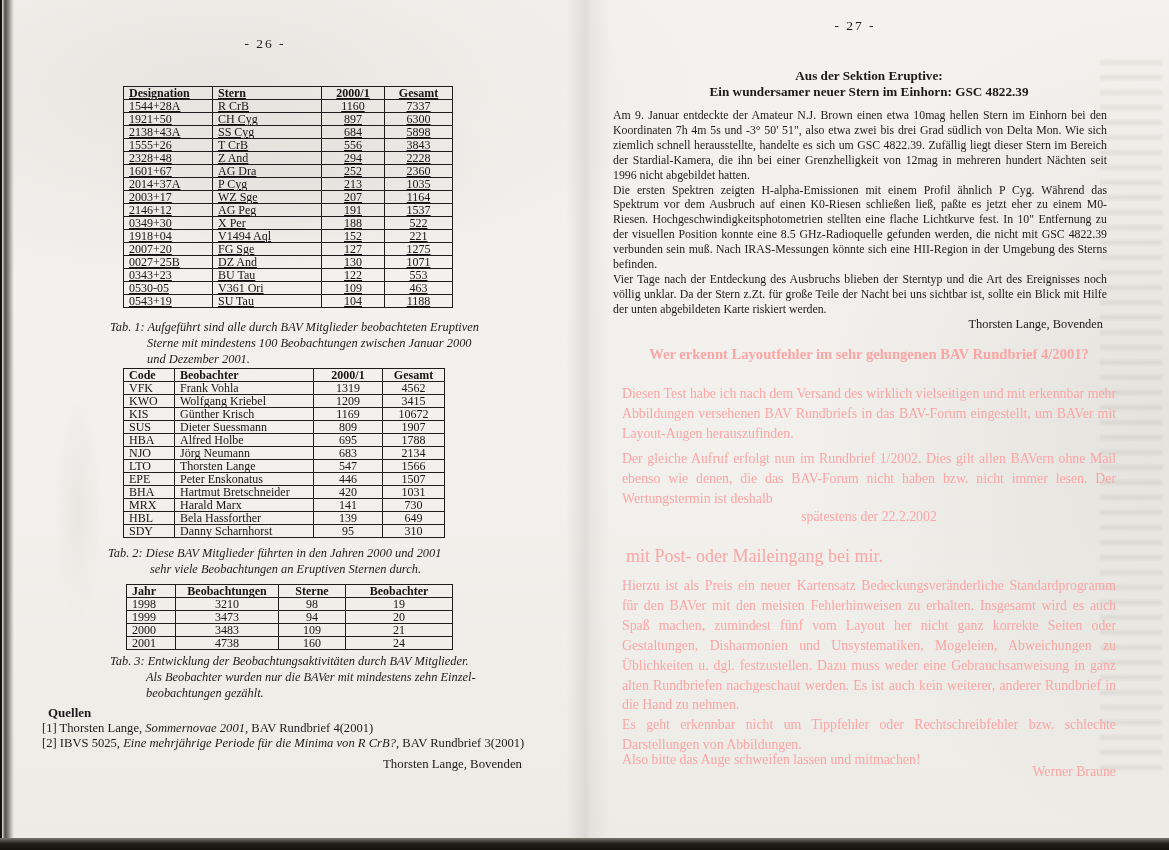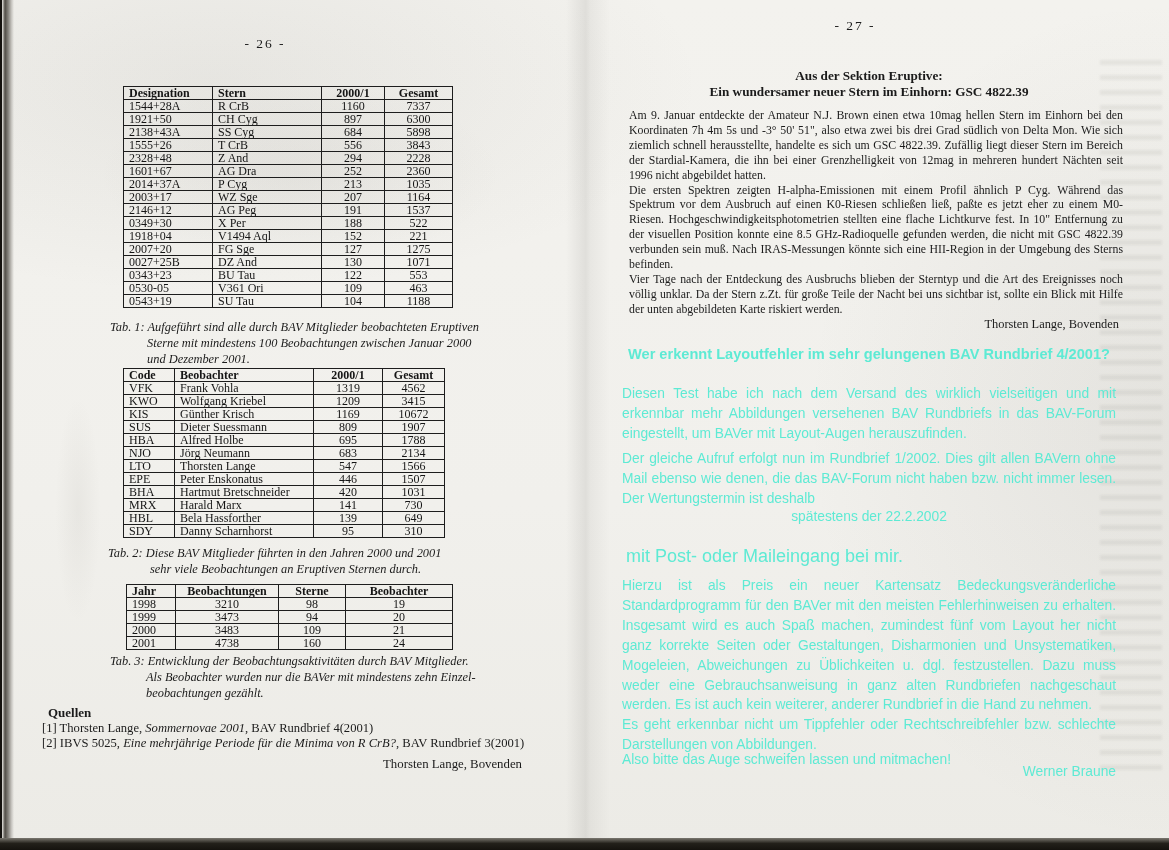--- a/index.html
+++ b/index.html
@@ -24,21 +24,21 @@
   .bleed-c { left:48px; top:360px; width:60px; height:300px;
              background:radial-gradient(ellipse 50% 50% at 50% 50%, rgba(110,105,95,0.07), transparent 75%); }
 
   .abs { position:absolute; }
   .pagenum { font-size:13.5px; letter-spacing:2px; text-align:center; }
 
   
   table { border-collapse:collapse; table-layout:fixed; font-family:"Liberation Serif", serif; font-size:12px; color:#151515; }
   th,td { border:1.6px solid #1d1d1d; padding:0 5px; height:11.7px; line-height:12px; overflow:hidden; white-space:nowrap; }
   th { font-weight:bold; text-align:left; }
-  .t-stars { width:285px; } .t-obs { width:289px; } .t-act { width:292px; }
+  .t-stars { width:285px;text-decoration:underline; } .t-obs { width:289px; } .t-act { width:292px; }
   .t-stars th:nth-child(1){width:78px} .t-stars th:nth-child(2){width:98px}
   .t-stars th:nth-child(3){width:52px} .t-stars th:nth-child(4){width:57px}
   .t-obs th:nth-child(1){width:40px}  .t-obs th:nth-child(2){width:128px}
   .t-obs th:nth-child(3){width:58px}  .t-obs th:nth-child(4){width:51px}
   .t-act th:nth-child(1){width:38px}  .t-act th:nth-child(2){width:92px}
   .t-act th:nth-child(3){width:56px}  .t-act th:nth-child(4){width:96px}
   .t-stars th:nth-child(n+3), .t-stars td:nth-child(n+3),
   .t-obs th:nth-child(n+3),  .t-obs td:nth-child(n+3),
   .t-act th:nth-child(n+2),  .t-act td:nth-child(n+2) { text-align:center; }
   .t-obs td { height:11.2px; }
@@ -47,21 +47,21 @@
   .sources-title { font-weight:bold; font-size:13px; }
   .source-line { font-size:12.6px; white-space:nowrap; }
   .sig-serif { font-size:12.8px; text-align:right; }
 
   
   .a1-title { text-align:center; font-weight:bold; font-size:13.2px; line-height:16px; }
   .a1-body { font-size:11.8px; line-height:14.9px; text-align:justify; }
   .a1-body p { margin:0; }
   .a1-sig { text-align:right; font-size:12.4px; padding-right:4px; }
 
-  .sans { font-family:Liberation Sans, sans-serif; color:#5eead4; }
+  .sans { font-family:Liberation Serif, serif; color:#fca5a5; }
   .a2-title { font-weight:bold; font-size:14.6px; text-align:center; }
   .a2-para { font-size:13.8px; line-height:19.9px; text-align:justify; margin:0; }
   .a2-center { font-size:13.8px; text-align:center; }
   .a2-sig { font-size:13.8px; text-align:right; padding-right:14px; }
 </style>
 </head>
 <body>
 
 <div class="scan">
   <div class="paper"></div>
@@ -326,21 +326,21 @@
 
   <div class="abs sig-serif" style="left:320px; top:757px; width:202px;">Thorsten Lange, Bovenden</div>
 
   <div class="abs pagenum" style="left:790px; top:18px; width:130px;">- 27 -</div>
 
   <div class="abs a1-title" style="left:622px; top:68px; width:494px;">
     <div>Aus der Sektion Eruptive:</div>
     <div>Ein wundersamer neuer Stern im Einhorn: GSC 4822.39</div>
   </div>
 
-  <div class="abs a1-body" style="left:629px; top:108px; width:494px;">
+  <div class="abs a1-body" style="left:613px; top:108px; width:494px;">
     <p>Am 9. Januar entdeckte der Amateur N.J. Brown einen etwa 10mag hellen Stern im Einhorn bei den Koordinaten 7h 4m 5s und -3° 50' 51", also etwa zwei bis drei Grad südlich von Delta Mon. Wie sich ziemlich schnell herausstellte, handelte es sich um GSC 4822.39. Zufällig liegt dieser Stern im Bereich der Stardial-Kamera, die ihn bei einer Grenzhelligkeit von 12mag in mehreren hundert Nächten seit 1996 nicht abgebildet hatten.</p>
     <p>Die ersten Spektren zeigten H-alpha-Emissionen mit einem Profil ähnlich P Cyg. Während das Spektrum vor dem Ausbruch auf einen K0-Riesen schließen ließ, paßte es jetzt eher zu einem M0-Riesen. Hochgeschwindigkeitsphotometrien stellten eine flache Lichtkurve fest. In 10" Entfernung zu der visuellen Position konnte eine 8.5 GHz-Radioquelle gefunden werden, die nicht mit GSC 4822.39 verbunden sein muß. Nach IRAS-Messungen könnte sich eine HII-Region in der Umgebung des Sterns befinden.</p>
     <p>Vier Tage nach der Entdeckung des Ausbruchs blieben der Sterntyp und die Art des Ereignisses noch völlig unklar. Da der Stern z.Zt. für große Teile der Nacht bei uns sichtbar ist, sollte ein Blick mit Hilfe der unten abgebildeten Karte riskiert werden.</p>
     <div class="a1-sig">Thorsten Lange, Bovenden</div>
   </div>
 
   <div class="abs sans a2-title" style="left:622px; top:346px; width:494px;">Wer erkennt Layoutfehler im sehr gelungenen BAV Rundbrief 4/2001?</div>
 
   <p class="abs sans a2-para" style="left:622px; top:384px; width:494px;">Diesen Test habe ich nach dem Versand des wirklich vielseitigen und mit erkennbar mehr Abbildungen versehenen BAV Rundbriefs in das BAV-Forum eingestellt, um BAVer mit Layout-Augen herauszufinden.</p>
 

